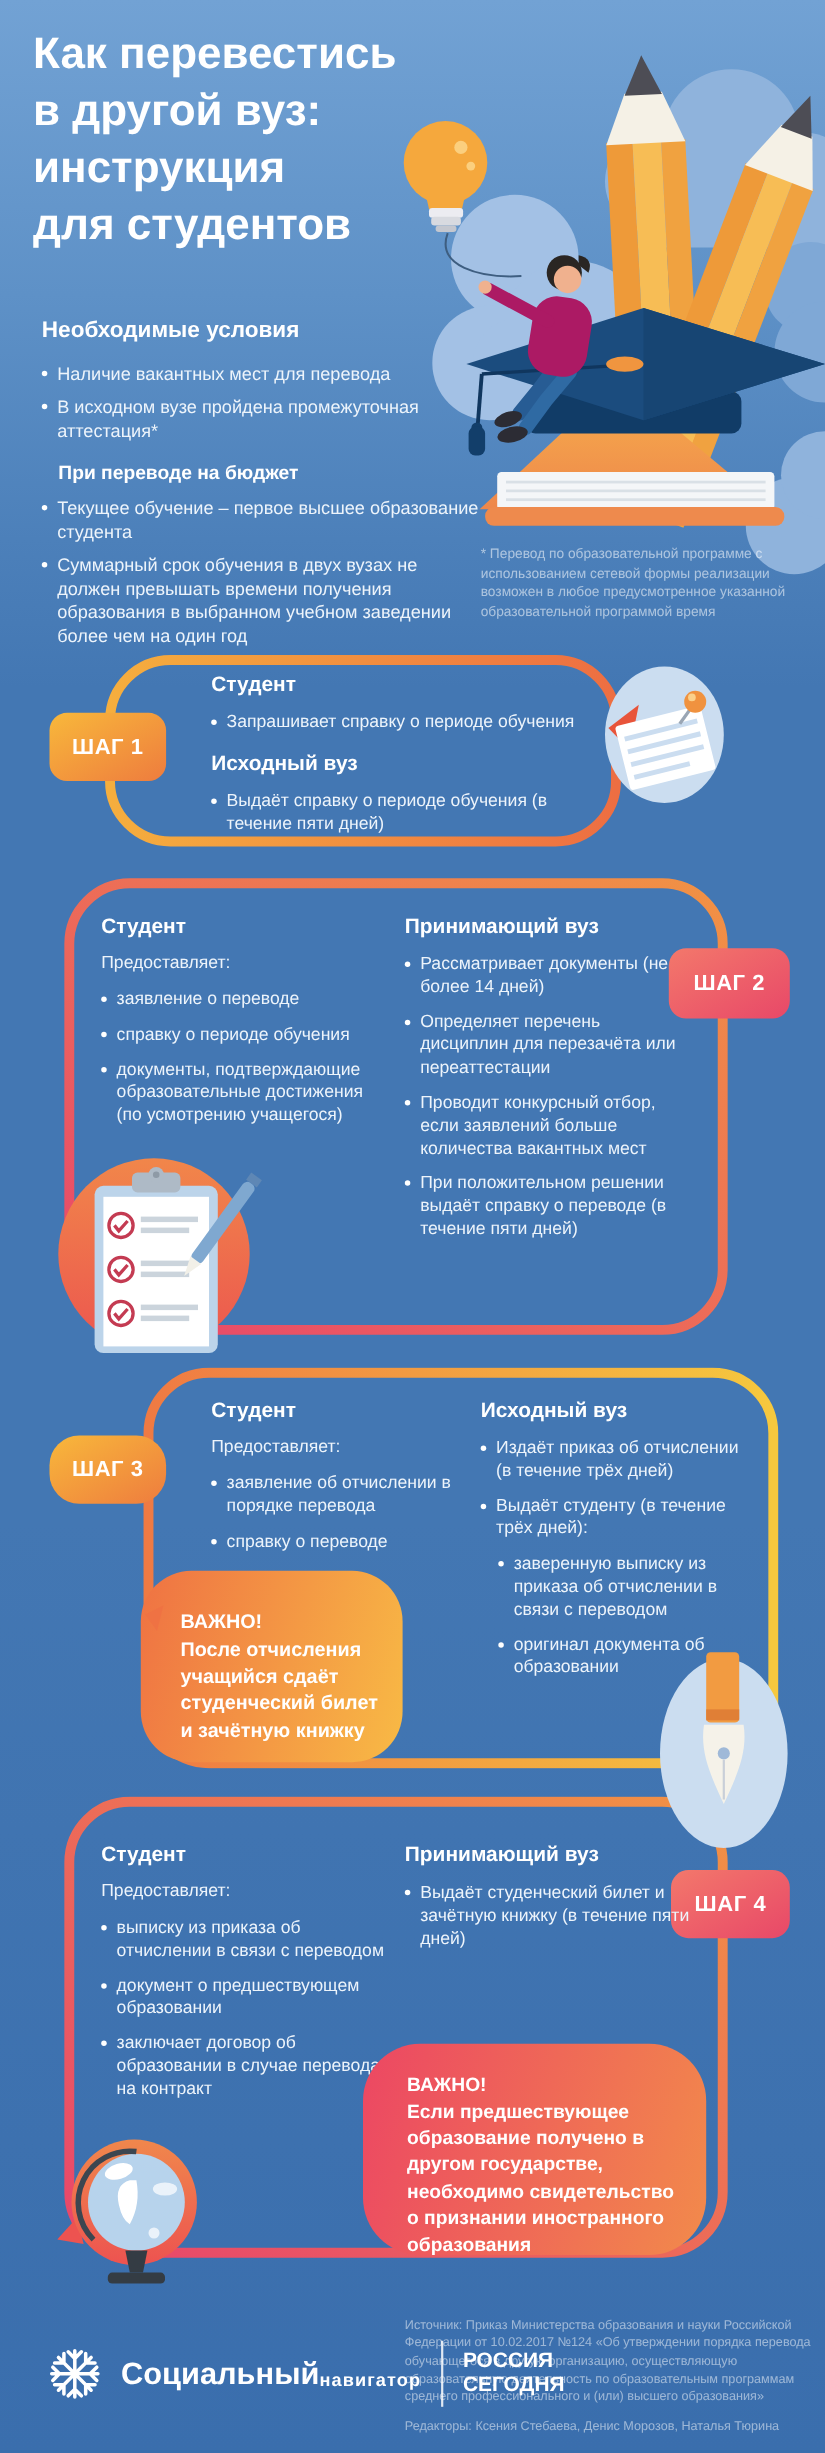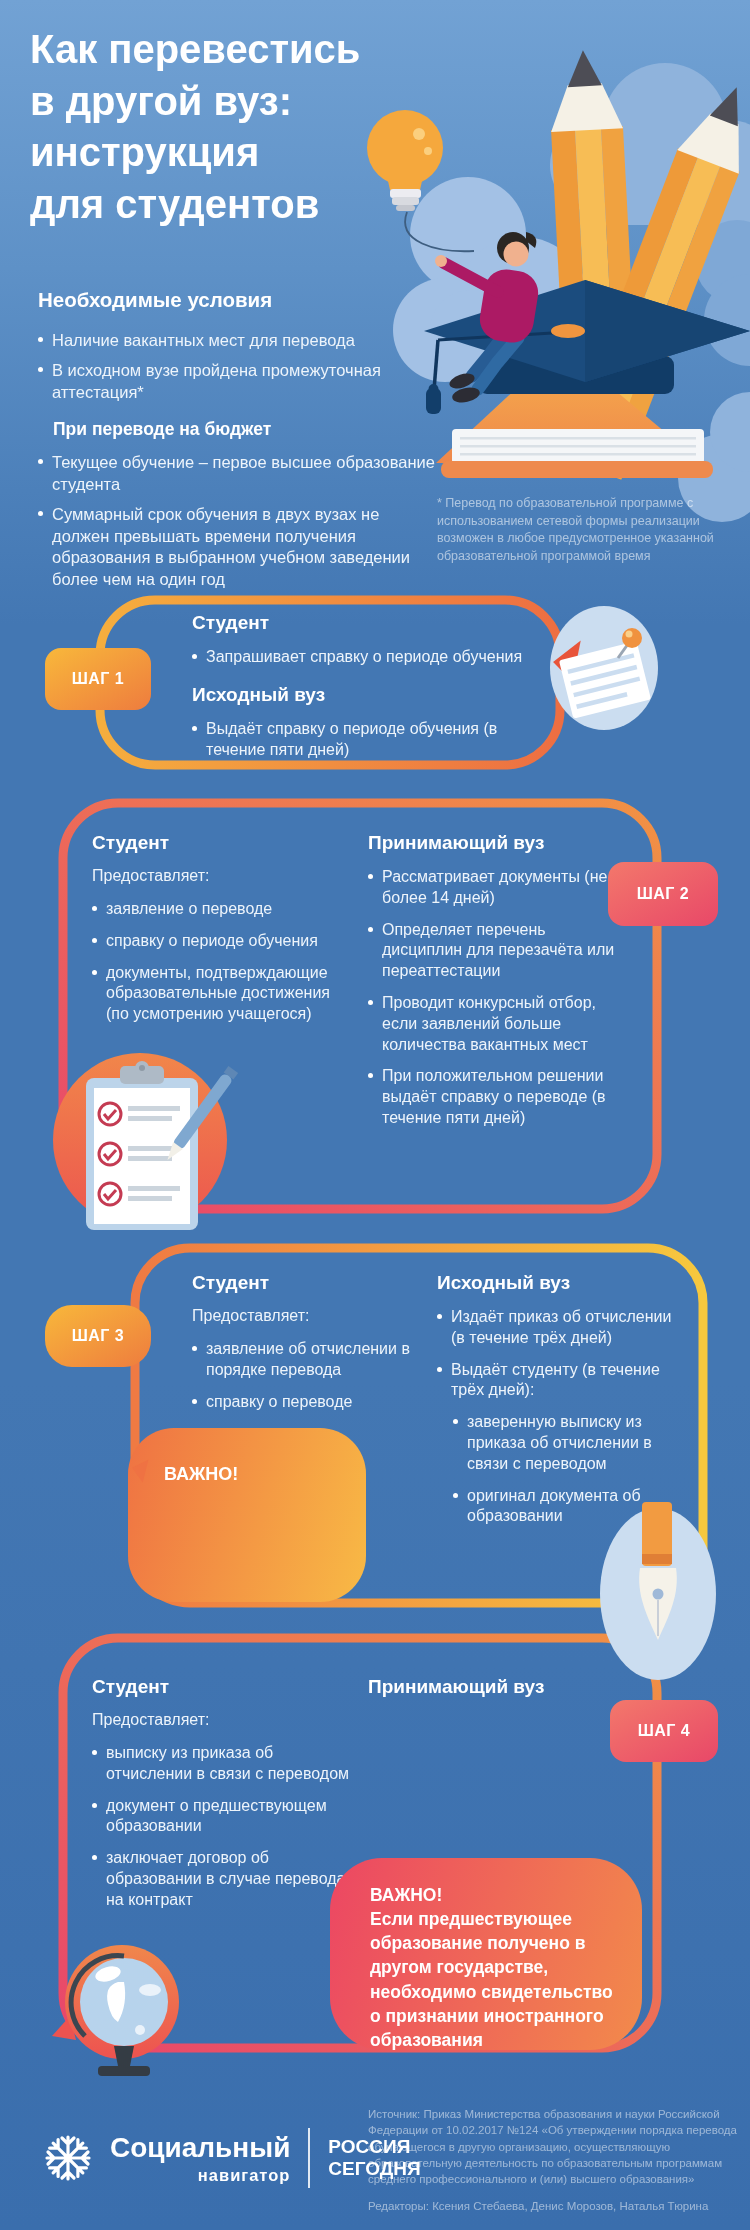--- a/index.html
+++ b/index.html
@@ -15,41 +15,41 @@
   .cond-sub{font-size:17.5px;font-weight:bold;color:#FFFFFF;margin:16px 0 12px 15px;}
   .cond .li{font-size:16.5px;margin-bottom:9px;}
   .footnote{left:437px;top:495px;width:294px;font-size:12.5px;line-height:1.4;color:rgba(255,255,255,.55);}
   .li{display:flex;gap:9px;font-size:16px;color:#EDF4FB;line-height:1.3;margin-bottom:11px;}
   .dot{flex:0 0 auto;width:5px;height:5px;border-radius:50%;background:#FFFFFF;margin-top:7px;}
   .li.sub{margin-left:16px;}
   .colhead{font-weight:bold;font-size:19px;color:#FFFFFF;margin-bottom:13px;}
   .colhead.mt{margin-top:16px;}
   .intro{font-size:16px;color:#EDF4FB;margin-bottom:14px;}
   .badge{position:absolute;display:flex;align-items:center;justify-content:center;color:#FFFFFF;
-         font-weight:bold;font-size:16px;letter-spacing:.5px;border-radius:16px;}
+         font-weight:bold;font-size:20px;letter-spacing:.5px;border-radius:16px;}
   .badge1{left:45px;top:648px;width:106px;height:62px;background:linear-gradient(150deg,#F8B83B,#EE7C3E);}
   .badge2{left:608px;top:862px;width:110px;height:64px;background:linear-gradient(150deg,#F3786B,#E84868);}
   .badge3{left:45px;top:1305px;width:106px;height:62px;background:linear-gradient(150deg,#F8B83B,#EE7C3E);border-radius:27px;}
   .badge4{left:610px;top:1700px;width:108px;height:62px;background:linear-gradient(150deg,#F3786B,#E84868);}
   .s1c{left:192px;top:612px;width:342px;}
   .s2c1{left:92px;top:832px;width:254px;}
   .s2c2{left:368px;top:832px;width:250px;}
   .s3c1{left:192px;top:1272px;width:234px;}
   .s3c2{left:437px;top:1272px;width:252px;}
   .s4c1{left:92px;top:1676px;width:262px;}
   .s4c2{left:368px;top:1676px;width:264px;}
   .imp{position:absolute;color:#FFFFFF;font-weight:bold;line-height:1.38;}
   .imp3{left:128px;top:1428px;width:238px;height:174px;border-radius:46px;box-sizing:border-box;
         background:linear-gradient(105deg,#EF7243,#F8BA45);padding:34px 20px 0 36px;font-size:18px;}
   .imp3::before{content:'';position:absolute;left:-8px;top:28px;width:0;height:0;
         border:12px solid transparent;border-right:14px solid #EF7243;transform:rotate(14deg);}
   .imp4{left:330px;top:1858px;width:312px;height:192px;border-radius:52px;box-sizing:border-box;
         background:linear-gradient(105deg,#EC4763,#F28A4B);padding:25px 24px 0 40px;font-size:17.5px;}
   .logo{left:40px;top:2128px;display:flex;align-items:center;gap:14px;color:#FFFFFF;}
-  .logo-name{display:flex;flex-direction:column;}
+  .logo-name{display:flex;flex-direction:row;}
   .logo-name-1{font-size:28px;font-weight:bold;}
   .logo-name-2{font-size:16.5px;font-weight:bold;letter-spacing:1px;align-self:flex-end;margin-top:2px;}
   .logo-div{width:2px;height:60px;background:rgba(255,255,255,.85);margin:0 4px;}
   .brand{display:flex;flex-direction:column;font-size:19px;font-weight:bold;line-height:1.15;}
   .src{left:368px;top:2106px;width:380px;font-size:11.5px;line-height:1.42;color:rgba(255,255,255,.5);}
   .editors{margin-top:10px;}
 </style>
 </head>
 <body>
 
@@ -298,20 +298,21 @@
           <span>заверенную выписку из приказа об отчислении в связи с переводом</span>
         </div>
         <div class="li sub">
           <span class="dot"></span>
           <span>оригинал документа об образовании</span>
         </div>
       </div>
   </div>
   <div class="imp imp3">
     <div class="imp-title">ВАЖНО!</div>
+    <div>После отчисления учащийся сдаёт студенческий билет и зачётную книжку</div>
   </div>
 
   <div class="abs s4c1">
     <div class="colhead">Студент</div>
     <div class="intro">Предоставляет:</div>
     <div>
         <div class="li">
           <span class="dot"></span>
           <span>выписку из приказа об отчислении в связи с переводом</span>
         </div>
@@ -321,20 +322,24 @@
         </div>
         <div class="li">
           <span class="dot"></span>
           <span>заключает договор об образовании в случае перевода на контракт</span>
         </div>
       </div>
   </div>
   <div class="abs s4c2">
     <div class="colhead">Принимающий вуз</div>
     <div>
+        <div class="li">
+          <span class="dot"></span>
+          <span>Выдаёт студенческий билет и зачётную книжку (в течение пяти дней)</span>
+        </div>
       </div>
   </div>
   <div class="imp imp4">
     <div class="imp-title">ВАЖНО!</div>
     <div>Если предшествующее образование получено в другом государстве, необходимо свидетельство о признании иностранного образования</div>
   </div>
 
   <svg class="abs" style="left:544px;top:598px" width="120" height="140" viewBox="0 0 120 140">
     <ellipse cx="60" cy="70" rx="54" ry="62" fill="#CBDDF0"></ellipse>
     <g transform="rotate(-14 60 78)">

